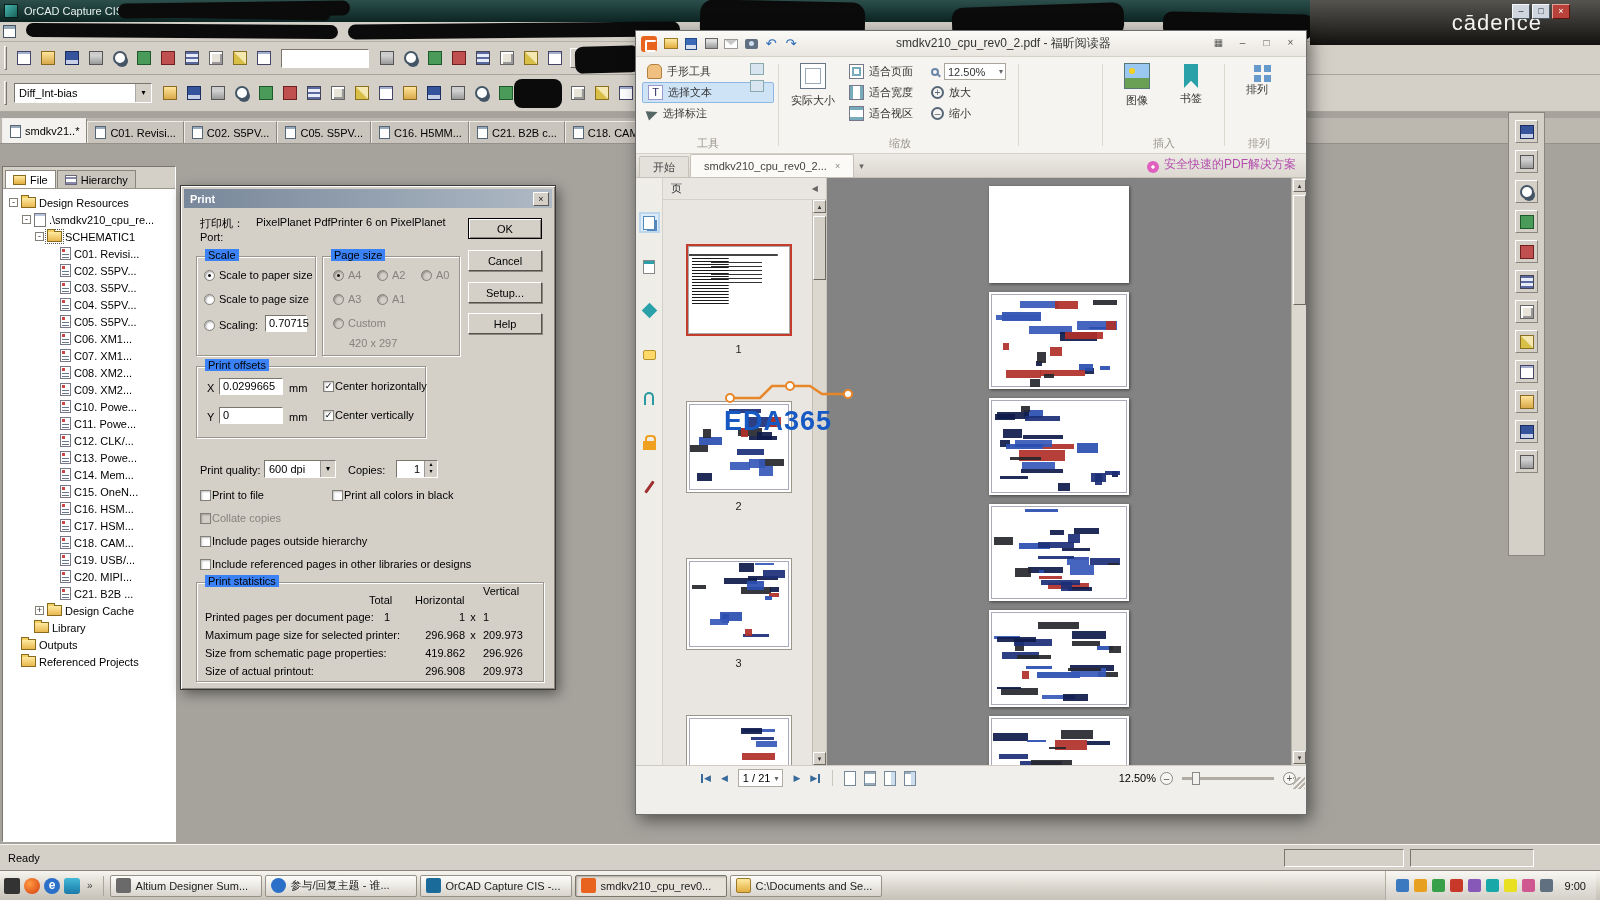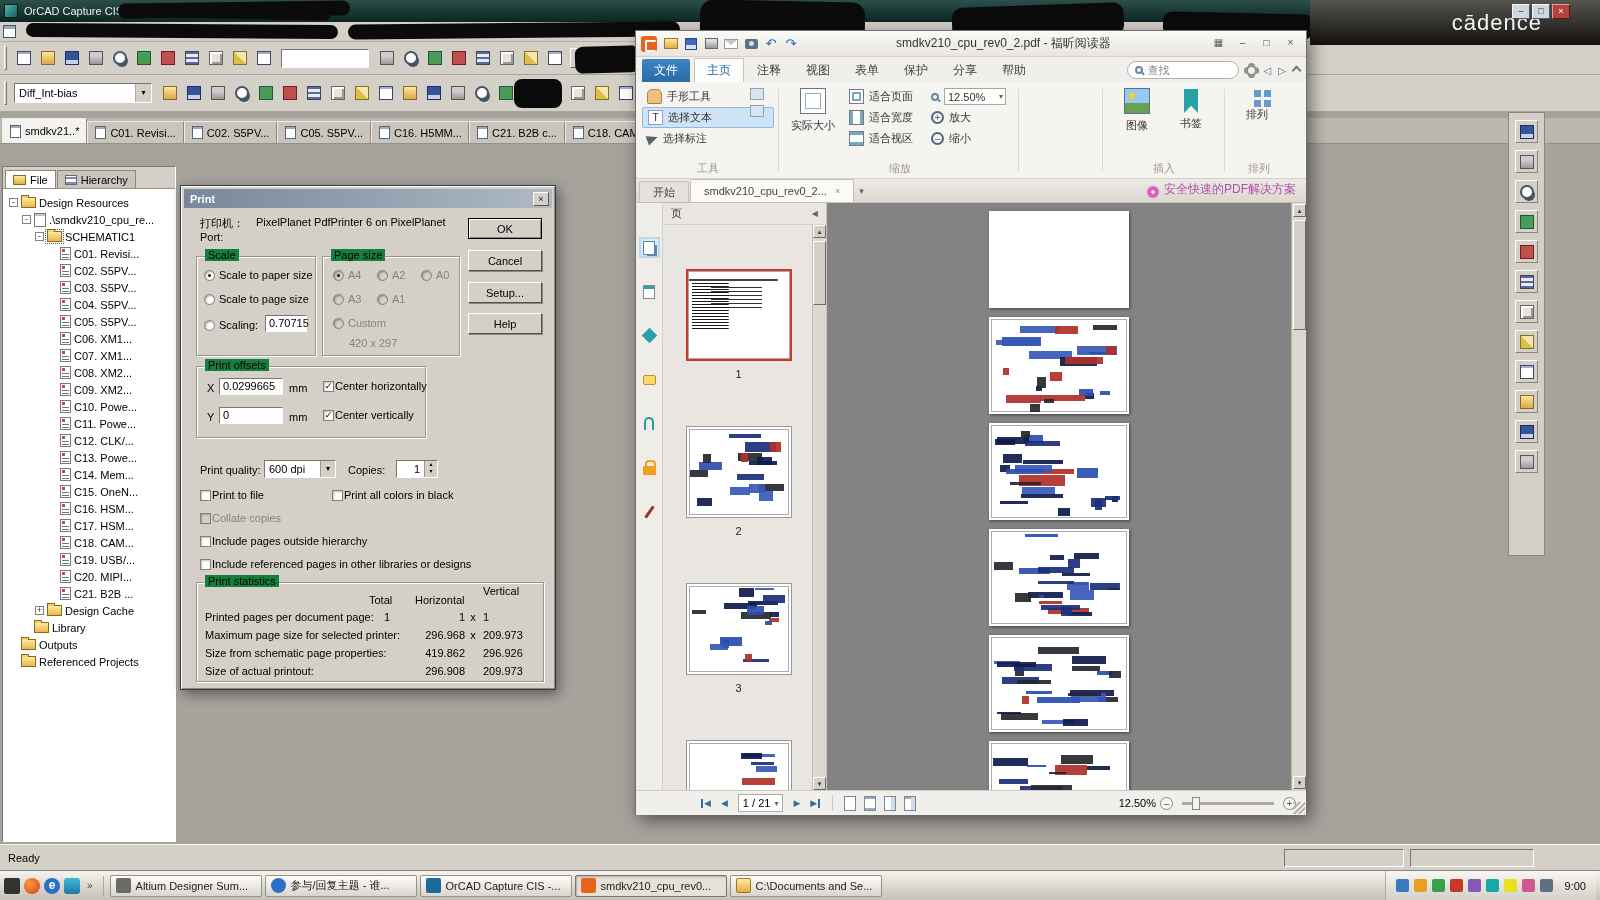--- a/index.html
+++ b/index.html
@@ -78,21 +78,21 @@
 .st-cell{position:absolute;top:4px;height:18px;border:1px solid;border-color:#7a766e #fff #fff #7a766e}
 .scrib{position:absolute;background:#0b0b0b;border-radius:8px;z-index:22}
 
 
 .dlg{left:180px;top:185px;width:376px;height:505px;background:#d4d0c8;border:1px solid #3a3a3a;box-shadow:inset 1px 1px 0 #fff,inset -1px -1px 0 #8a867e,3px 4px 12px rgba(0,0,0,.45);padding:3px;z-index:30}
 .dlg-ttl{height:19px;background:linear-gradient(90deg,#78879a,#aeb9c4);display:flex;align-items:center;color:#fff;font-weight:bold;padding:0 3px 0 6px}
 .dlg-ttl .t{flex:1}
 .dlg-x{width:16px;height:14px;background:#d4d0c8;border:1px solid;border-color:#fff #5a5650 #5a5650 #fff;color:#222;font-size:9px;line-height:12px;text-align:center;font-weight:normal}
 .dlg-body{position:relative;height:478px}
 .grp{position:absolute;border:1px solid #9a968e;box-shadow:inset 1px 1px 0 #fff,1px 1px 0 #fff}
-.grp-l{position:absolute;top:-8px;left:8px;background:#15803d;padding:0 3px}
+.grp-l{position:absolute;top:-8px;left:8px;background:#3b82f6;padding:0 3px}
 .ritem{display:inline-flex;align-items:center;gap:4px;white-space:nowrap;position:absolute}
 .citem{display:inline-flex;align-items:center;gap:1px;white-space:nowrap;position:absolute}
 .radio{width:11px;height:11px;border-radius:50%;background:#fff;border:1px solid #827f79;box-shadow:inset 1px 1px 2px rgba(0,0,0,.35);flex:none;position:relative}
 .radio.on:after{content:"";position:absolute;left:3px;top:3px;width:3px;height:3px;border-radius:50%;background:#111}
 .radio.dis{background:#d4d0c8}
 .check{width:11px;height:11px;background:#fff;border:1px solid #827f79;box-shadow:inset 1px 1px 2px rgba(0,0,0,.25);flex:none;display:inline-flex;align-items:center;justify-content:center;font-size:9px}
 .check.on:after{content:"✓"}
 .check.dis{background:#d4d0c8}
 .dis,.dis span{color:#86837d}
 .field{position:absolute;height:17px;border:1px solid;border-color:#7a766e #fff #fff #7a766e;background:#fff;padding:1px 3px}
@@ -806,42 +806,20 @@
           </span>
         </span>
       <span id="fx-title">smdkv210_cpu_rev0_2.pdf - 福昕阅读器</span>
       <span id="fx-wbtns">
         <span class="fxwb">▦</span>
         <span class="fxwb">–</span>
         <span class="fxwb">□</span>
         <span class="fxwb">×</span>
       </span>
     </div>
-    <div id="fx-tabs">
-      <span id="fx-tabrow" style="display:flex;align-items:flex-end;gap:1px">
-          <span class="frt file">文件</span>
-          <span class="frt on">主页</span>
-          <span class="frt">注释</span>
-          <span class="frt">视图</span>
-          <span class="frt">表单</span>
-          <span class="frt">保护</span>
-          <span class="frt">分享</span>
-          <span class="frt">帮助</span>
-        </span>
-      <span class="fx-right">
-        <span class="fx-search">
-            <i class="mag"></i>
-            <span>查找</span>
-          </span>
-        <i class="gear"></i>
-        <span class="fx-nav">◁</span>
-        <span class="fx-nav">▷</span>
-        <i class="chev"></i>
-      </span>
-    </div>
     <div id="fx-ribbon">
       <div class="fxg" style="left:6px;width:132px">
         <div class="fx-toolrow" style="margin-top:2px">
             <i class="fi fi-hand"></i>
             <span>手形工具</span>
           </div>
         <div class="fx-toolrow on">
             <i class="fi fi-seltext">T</i>
             <span>选择文本</span>
           </div>
@@ -1120,20 +1098,29 @@
               <b style="position: absolute; left: 7.18554%; top: 38.7738%; width: 20.4633%; height: 5.88395%; background: rgb(27, 47, 119); opacity: 0.92;"></b>
               <b style="position: absolute; left: 27.3872%; top: 24.3151%; width: 13.1048%; height: 2.35231%; background: rgb(42, 78, 176); opacity: 0.92;"></b>
             </div>
           </div>
       </div>
       <div class="fx-vscroll">
         <i class="sbb" style="top:1px;left:1px">▴</i>
         <i class="sbt" style="top:17px;left:1px;height:110px"></i>
         <i class="sbb" style="bottom:1px;left:1px;position:absolute">▾</i>
       </div>
+      <div class="watermark">
+        <svg width="130" height="24">
+          <polyline points="8,18 36,18 48,6 86,6 98,14 122,14" fill="none" stroke="#e8862a" stroke-width="2.5"></polyline>
+          <circle cx="6" cy="18" r="4" fill="#fff" stroke="#e8862a" stroke-width="2"></circle>
+          <circle cx="66" cy="6" r="4" fill="#fff" stroke="#e8862a" stroke-width="2"></circle>
+          <circle cx="124" cy="14" r="4" fill="#fff" stroke="#e8862a" stroke-width="2"></circle>
+        </svg>
+        <div class="wm-text">EDA365</div>
+      </div>
     </div>
     <div id="fx-status">
       <span class="fsb" style="margin-left:52px"><i class="vbar"></i>◀</span>
       <span class="fsb">◀</span>
       <span class="pgbox">
           <span>1 / 21</span>
           <i>▾</i>
         </span>
       <span class="fsb">▶</span>
       <span class="fsb">▶<i class="vbar"></i></span>

